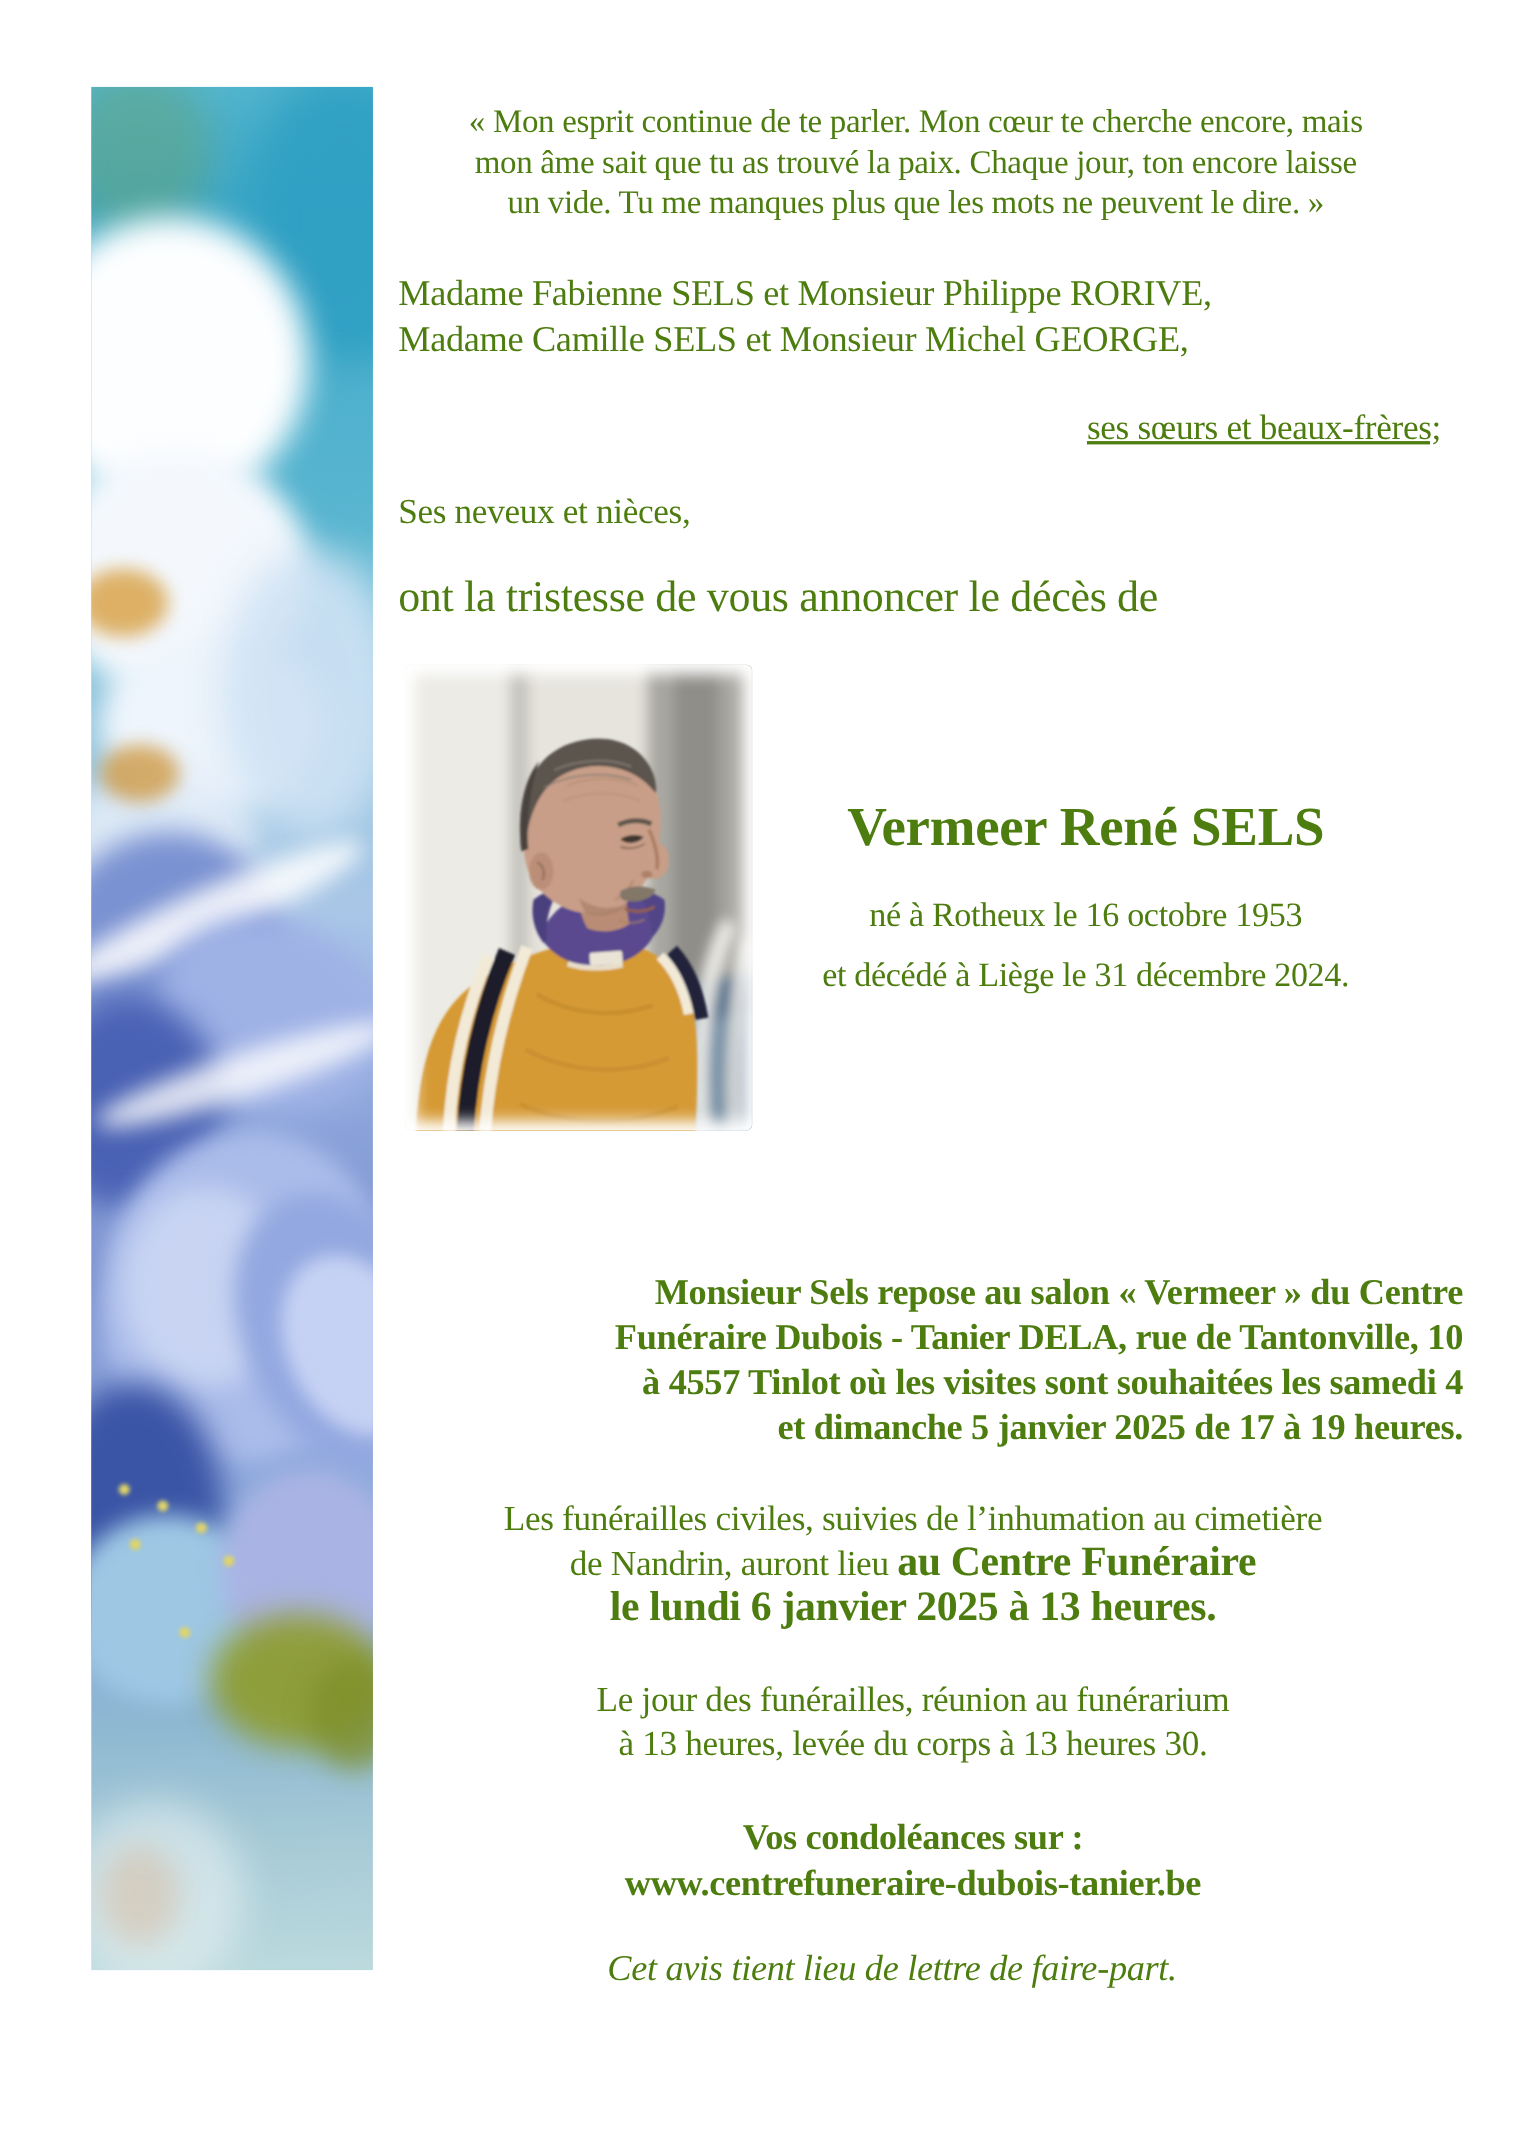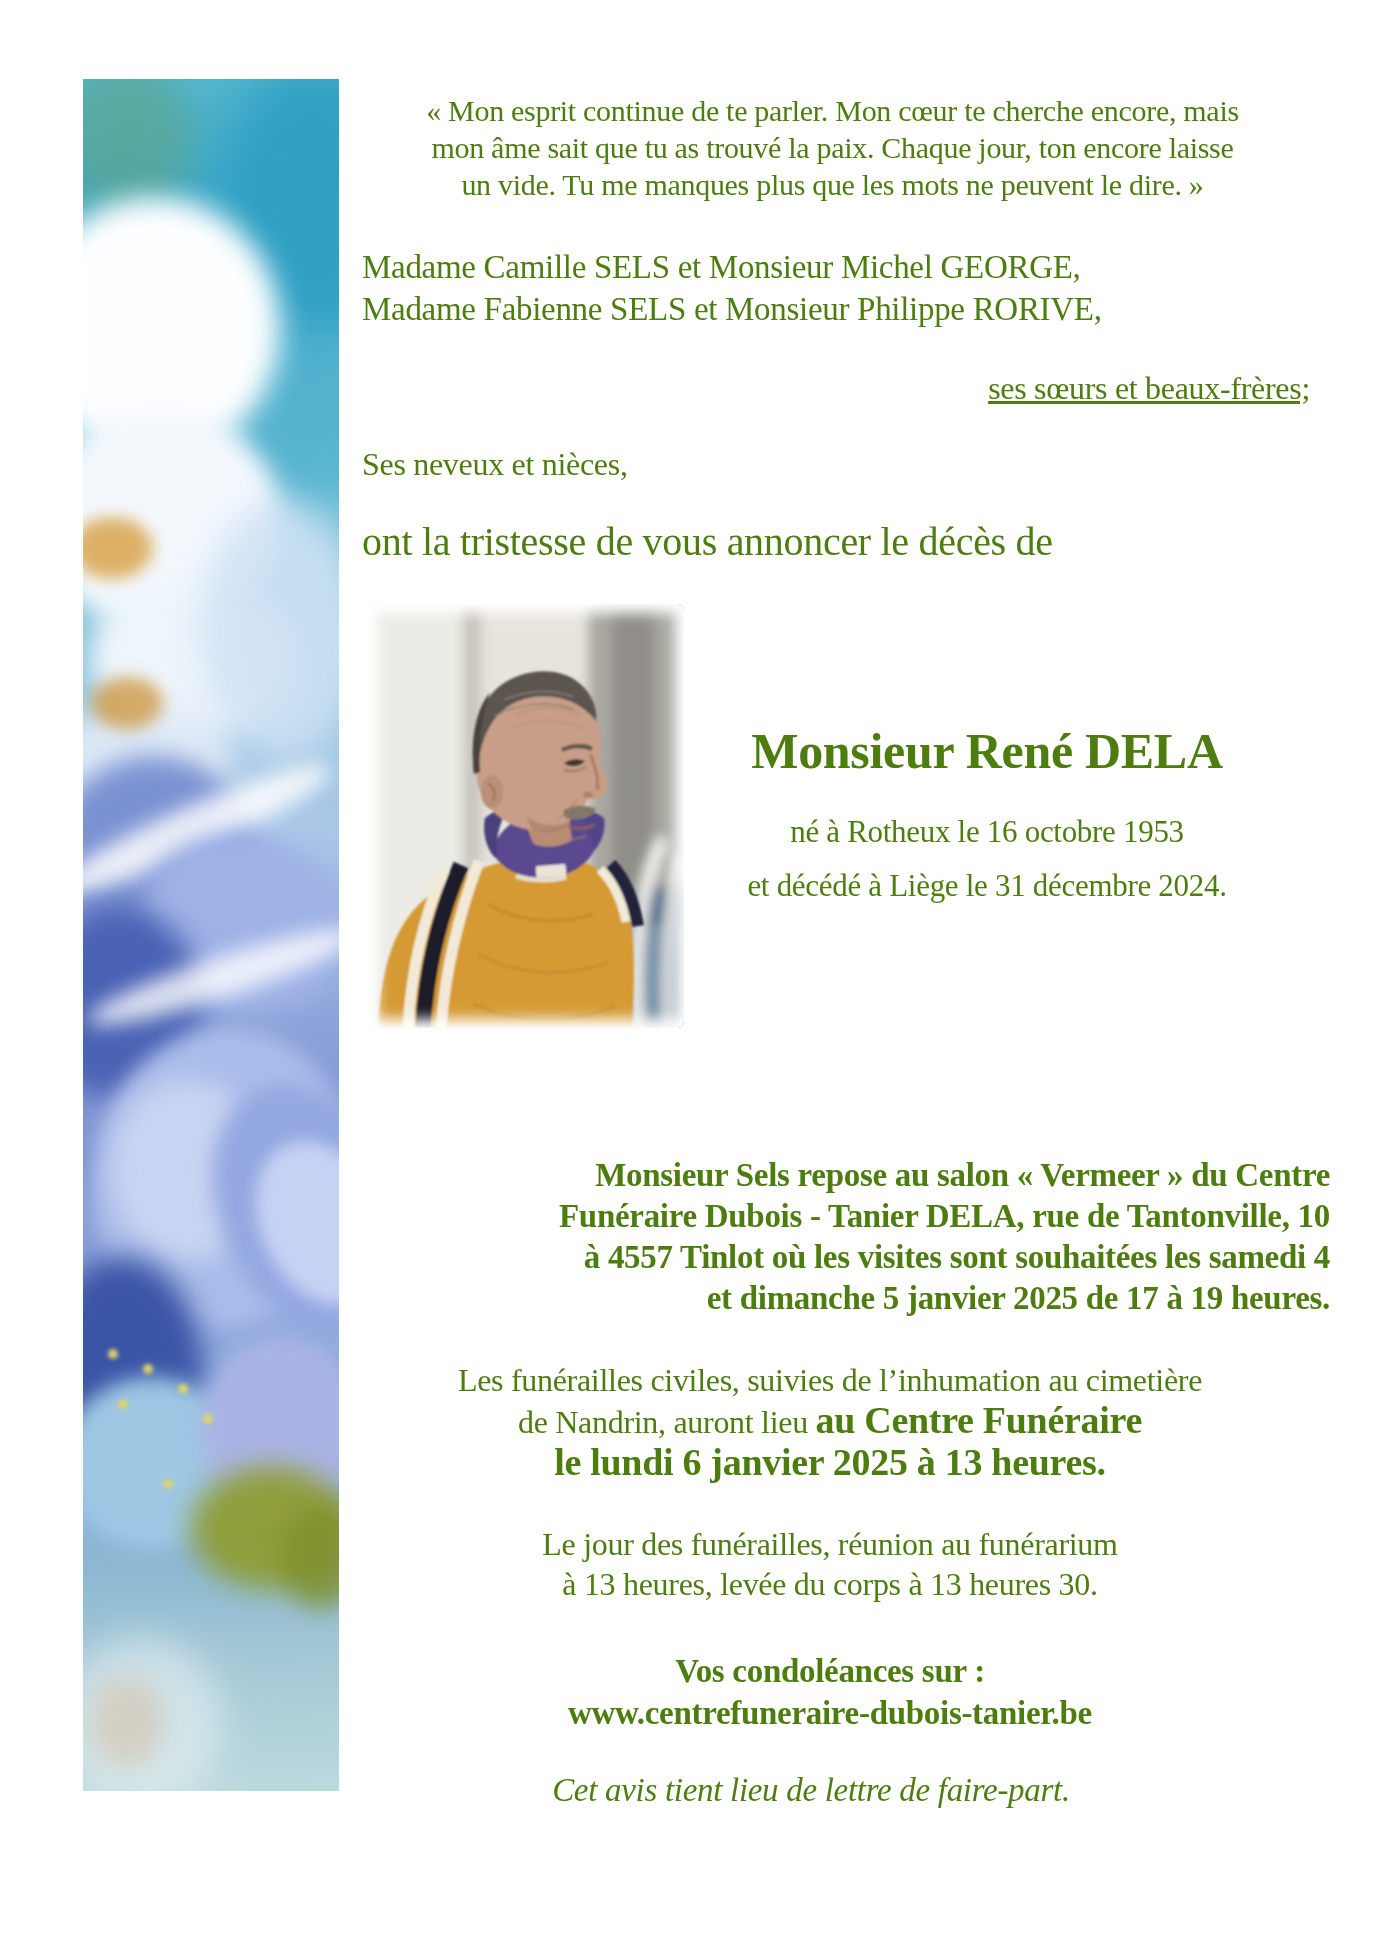--- a/index.html
+++ b/index.html
@@ -107,22 +107,22 @@
     <span class="dot" style="left:80px;top:1400px"></span>
   </div>
 
   <div class="t quote">
     <div>« Mon esprit continue de te parler. Mon cœur te cherche encore, mais</div>
     <div>mon âme sait que tu as trouvé la paix. Chaque jour, ton encore laisse</div>
     <div>un vide. Tu me manques plus que les mots ne peuvent le dire. »</div>
   </div>
 
   <div class="t names">
+    <div>Madame Fabienne SELS et Monsieur Philippe RORIVE,</div>
     <div>Madame Camille SELS et Monsieur Michel GEORGE,</div>
-    <div>Madame Fabienne SELS et Monsieur Philippe RORIVE,</div>
   </div>
   <div class="t relation">ses sœurs et beaux-frères;</div>
   <div class="t nephews">Ses neveux et nièces,</div>
   <div class="t announce">ont la tristesse de vous annoncer le décès de</div>
 
   <div class="photo">
     <svg viewBox="0 0 316 424" preserveAspectRatio="none">
       <defs>
         <filter id="f6" x="-20%" y="-20%" width="140%" height="140%">
             <feGaussianBlur stdDeviation="6"></feGaussianBlur>
@@ -195,21 +195,21 @@
 
         <path d="M200,222 C208,226 220,225 227,220" stroke="#96604b" stroke-width="3" fill="none" opacity="0.9"></path>
         <path d="M194,232 C200,236 210,236 218,232" stroke="#b08468" stroke-width="2" fill="none" opacity="0.6"></path>
 
         <path d="M158,212 C170,222 188,224 202,218 C194,228 176,231 164,226 Z" fill="#a87f68" opacity="0.7"></path>
       </g>
     </svg>
   </div>
 
   <div class="t deceased">
-    <div class="nm">Monsieur René DELA</div>
+    <div class="nm">Vermeer René SELS</div>
     <div class="bd">né à Rotheux le 16 octobre 1953</div>
     <div class="dd">et décédé à Liège le 31 décembre 2024.</div>
   </div>
 
   <div class="t visitation">
     <div>Monsieur Sels repose au salon « Vermeer » du Centre</div>
     <div>Funéraire Dubois - Tanier DELA, rue de Tantonville, 10</div>
     <div>à 4557 Tinlot où les visites sont souhaitées les samedi 4</div>
     <div>et dimanche 5 janvier 2025 de 17 à 19 heures.</div>
   </div>

